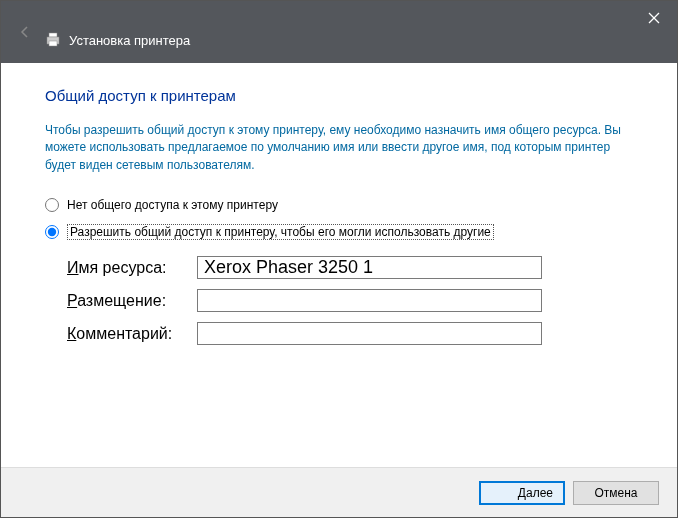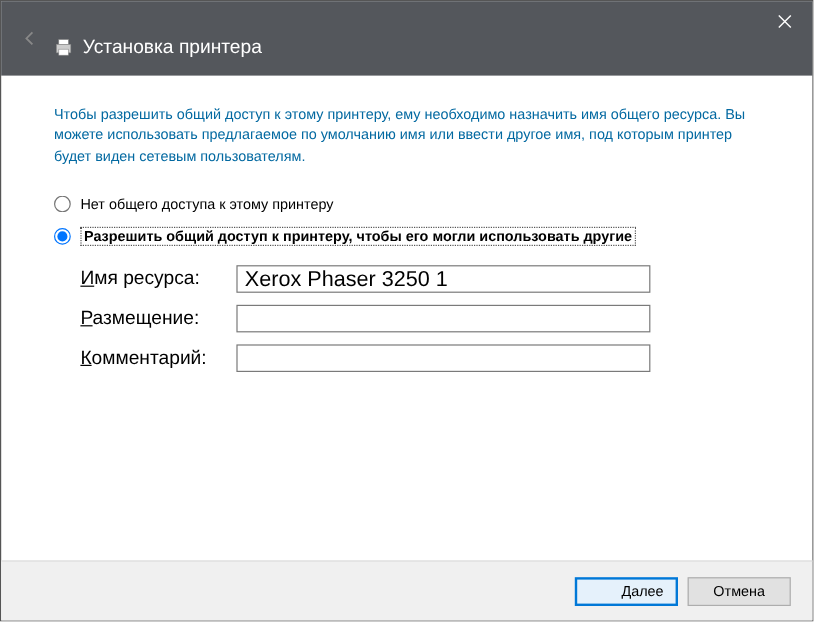--- a/index.html
+++ b/index.html
@@ -54,21 +54,21 @@
     .printer-icon {
       width: 16px;
       height: 16px;
       margin-right: 8px;
       position: relative;
       margin-top: 16px;
     }
     .printer-icon svg { display: block; }
     .title-text {
       color: #fff;
-      font-size: 16px;
+      font-size: 13px;
       margin-top: 16px;
     }
     .content {
       flex: 1;
       padding: 24px 44px 0 44px;
       color: #000;
     }
     .heading {
       color: #003399;
       font-size: 15px;
@@ -94,21 +94,20 @@
       margin-right: 8px;
       width: 14px;
       height: 14px;
     }
     .radio-option .label-text {
       font-size: 12px;
     }
     .radio-option.selected .label-text {
       border: 1px dotted #555;
       padding: 0 2px;
-      font-weight: bold;
     }
     .form-fields {
       margin-left: 22px;
       margin-top: 6px;
     }
     .field-row {
       display: flex;
       align-items: center;
       margin-bottom: 10px;
     }
@@ -175,20 +174,21 @@
       <svg width="16" height="16" viewBox="0 0 16 16">
         <rect x="4" y="1" width="8" height="4" fill="#fff" stroke="#888" stroke-width="0.5"></rect>
         <rect x="2" y="5" width="12" height="7" fill="#ccc" stroke="#888" stroke-width="0.5"></rect>
         <rect x="4" y="9" width="8" height="5" fill="#fff" stroke="#888" stroke-width="0.5"></rect>
       </svg>
     </div>
     <div class="title-text">Установка принтера</div>
   </div>
 
   <div class="content">
+    <div class="heading">Общий доступ к принтерам</div>
     <div class="description">Чтобы разрешить общий доступ к этому принтеру, ему необходимо назначить имя общего ресурса. Вы можете использовать предлагаемое по умолчанию имя или ввести другое имя, под которым принтер будет виден сетевым пользователям.</div>
 
     <div class="radio-group">
       <label class="radio-option">
         <input type="radio" name="share" style="">
         <span class="label-text">Нет общего доступа к этому принтеру</span>
       </label>
       <label class="radio-option selected">
         <input type="radio" name="share" checked="" style="">
         <span class="label-text">Разрешить общий доступ к принтеру, чтобы его могли использовать другие</span>

